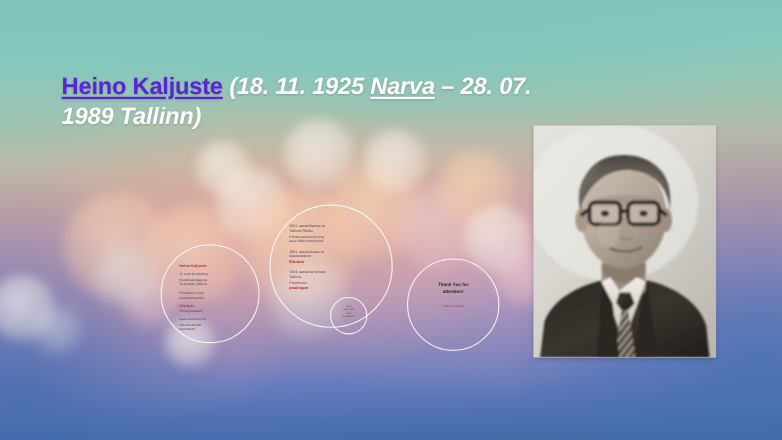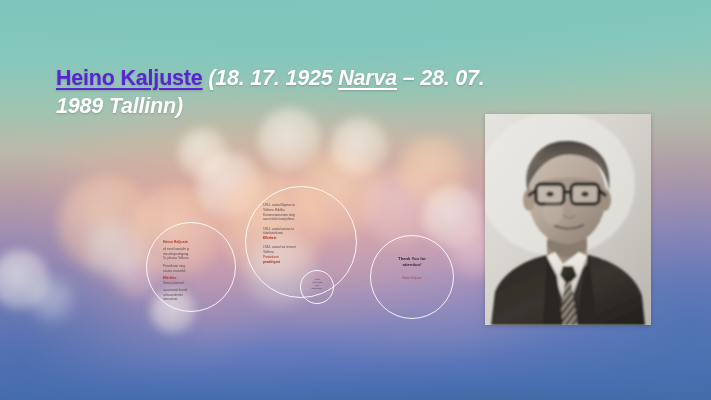--- a/index.html
+++ b/index.html
@@ -312,21 +312,21 @@
 
   <div class="frame" id="frame-d">
     <div class="frame-inner">
       <div class="ty-head">Thank You for</div>
       <div class="ty-head">attention!</div>
       <div class="ty-sub">Heino Kaljuste</div>
     </div>
   </div>
 
   <div id="title">
-    <span class="t-name">Heino Kaljuste</span><span class="t-dates"> (18. 17. 1925 </span><span class="t-link">Narva</span><span class="t-dates"> – 28. 07. 1989 Tallinn)</span>
+    <span class="t-name">Heino Kaljuste</span><span class="t-dates"> (18. 11. 1925 </span><span class="t-link">Narva</span><span class="t-dates"> – 28. 07. 1989 Tallinn)</span>
   </div>
 
   <div id="portrait">
     <svg viewBox="0 0 166 211" preserveAspectRatio="xMidYMid slice">
       <defs>
         <linearGradient id="bgph" x1="0" y1="0" x2="1" y2="1">
           <stop offset="0%" stop-color="#e6e4e0"></stop>
           <stop offset="45%" stop-color="#d6d3cd"></stop>
           <stop offset="100%" stop-color="#b9b6b0"></stop>
         </linearGradient>

